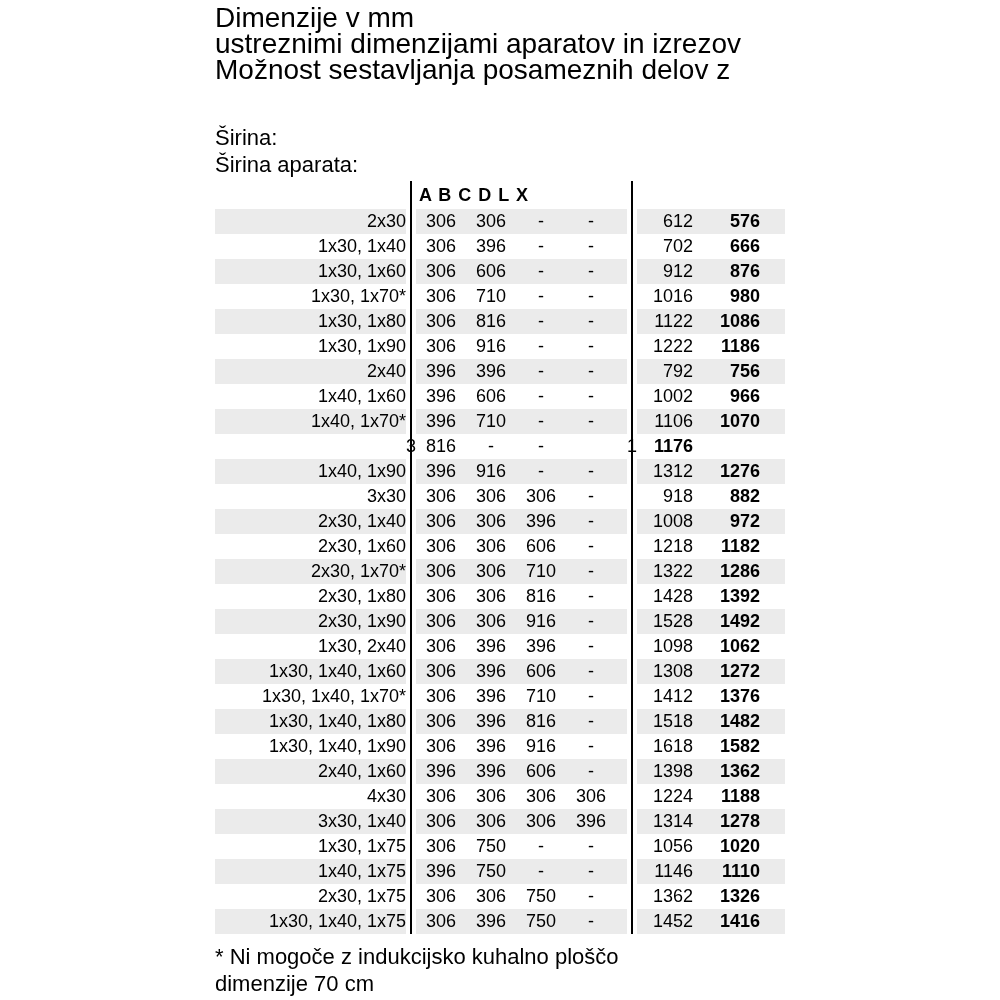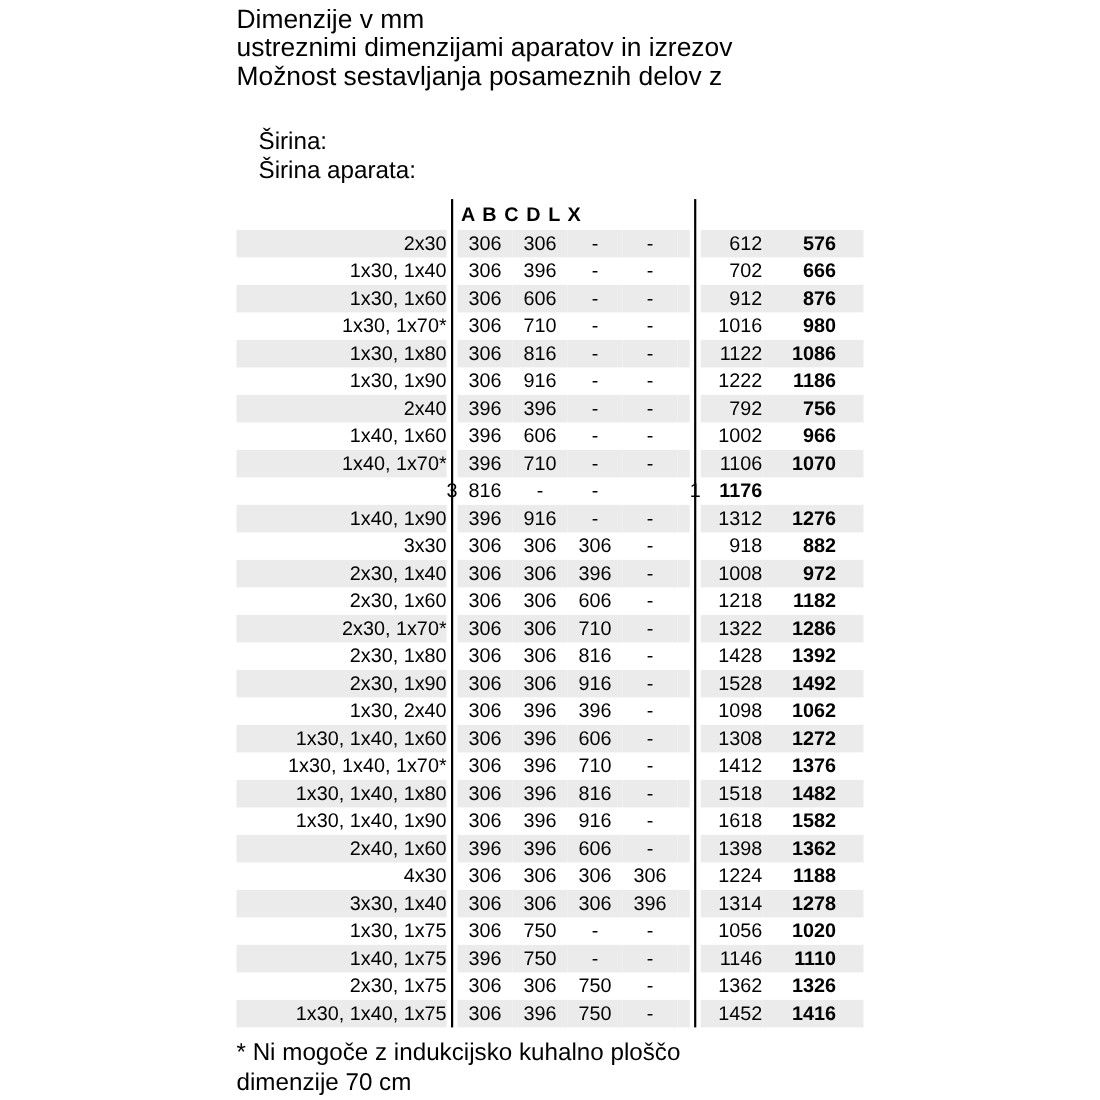--- a/index.html
+++ b/index.html
@@ -6,22 +6,22 @@
   html, body { background:#ffffff; }
   body {
     width:1000px; height:1000px;
     font-family:"Liberation Sans","DejaVu Sans",sans-serif;
     color:#000000;
     position:relative;
     overflow:hidden;
   }
   .page { position:absolute; inset:0; }
 
-  .title-block { position:absolute; left:215px; top:5px; font-size:24px; line-height:26px; }
-  .subtitle-block { position:absolute; left:215px; top:114px; font-size:22px; line-height:27px;margin-left:20px; }
+  .title-block { position:absolute; left:215px; top:5px; font-size:28px; line-height:26px; }
+  .subtitle-block { position:absolute; left:215px; top:124px; font-size:22px; line-height:27px; }
   .footnote-block { position:absolute; left:215px; top:943px; font-size:22px; line-height:27px; }
 
   .dim-table { position:absolute; left:215px; top:181px; width:570px; font-size:18px; }
 
   .vline { position:absolute; top:0; width:2px; height:753px; background:#000; }
   .vline-left { left:195px; }
   .vline-right { left:416px; }
 
   .hrow {
     display:grid;

